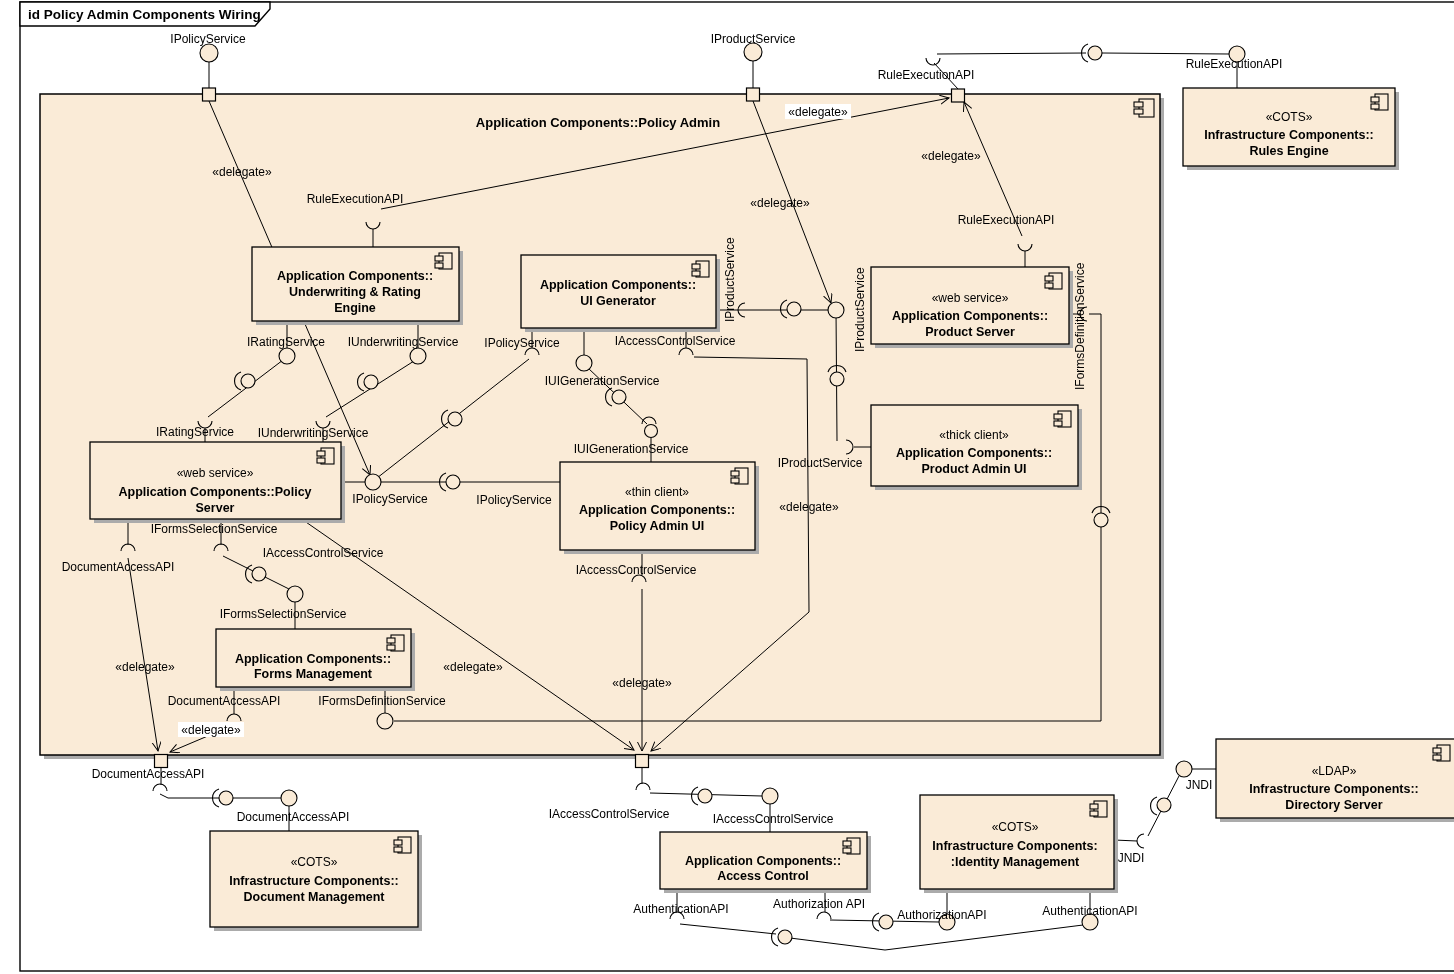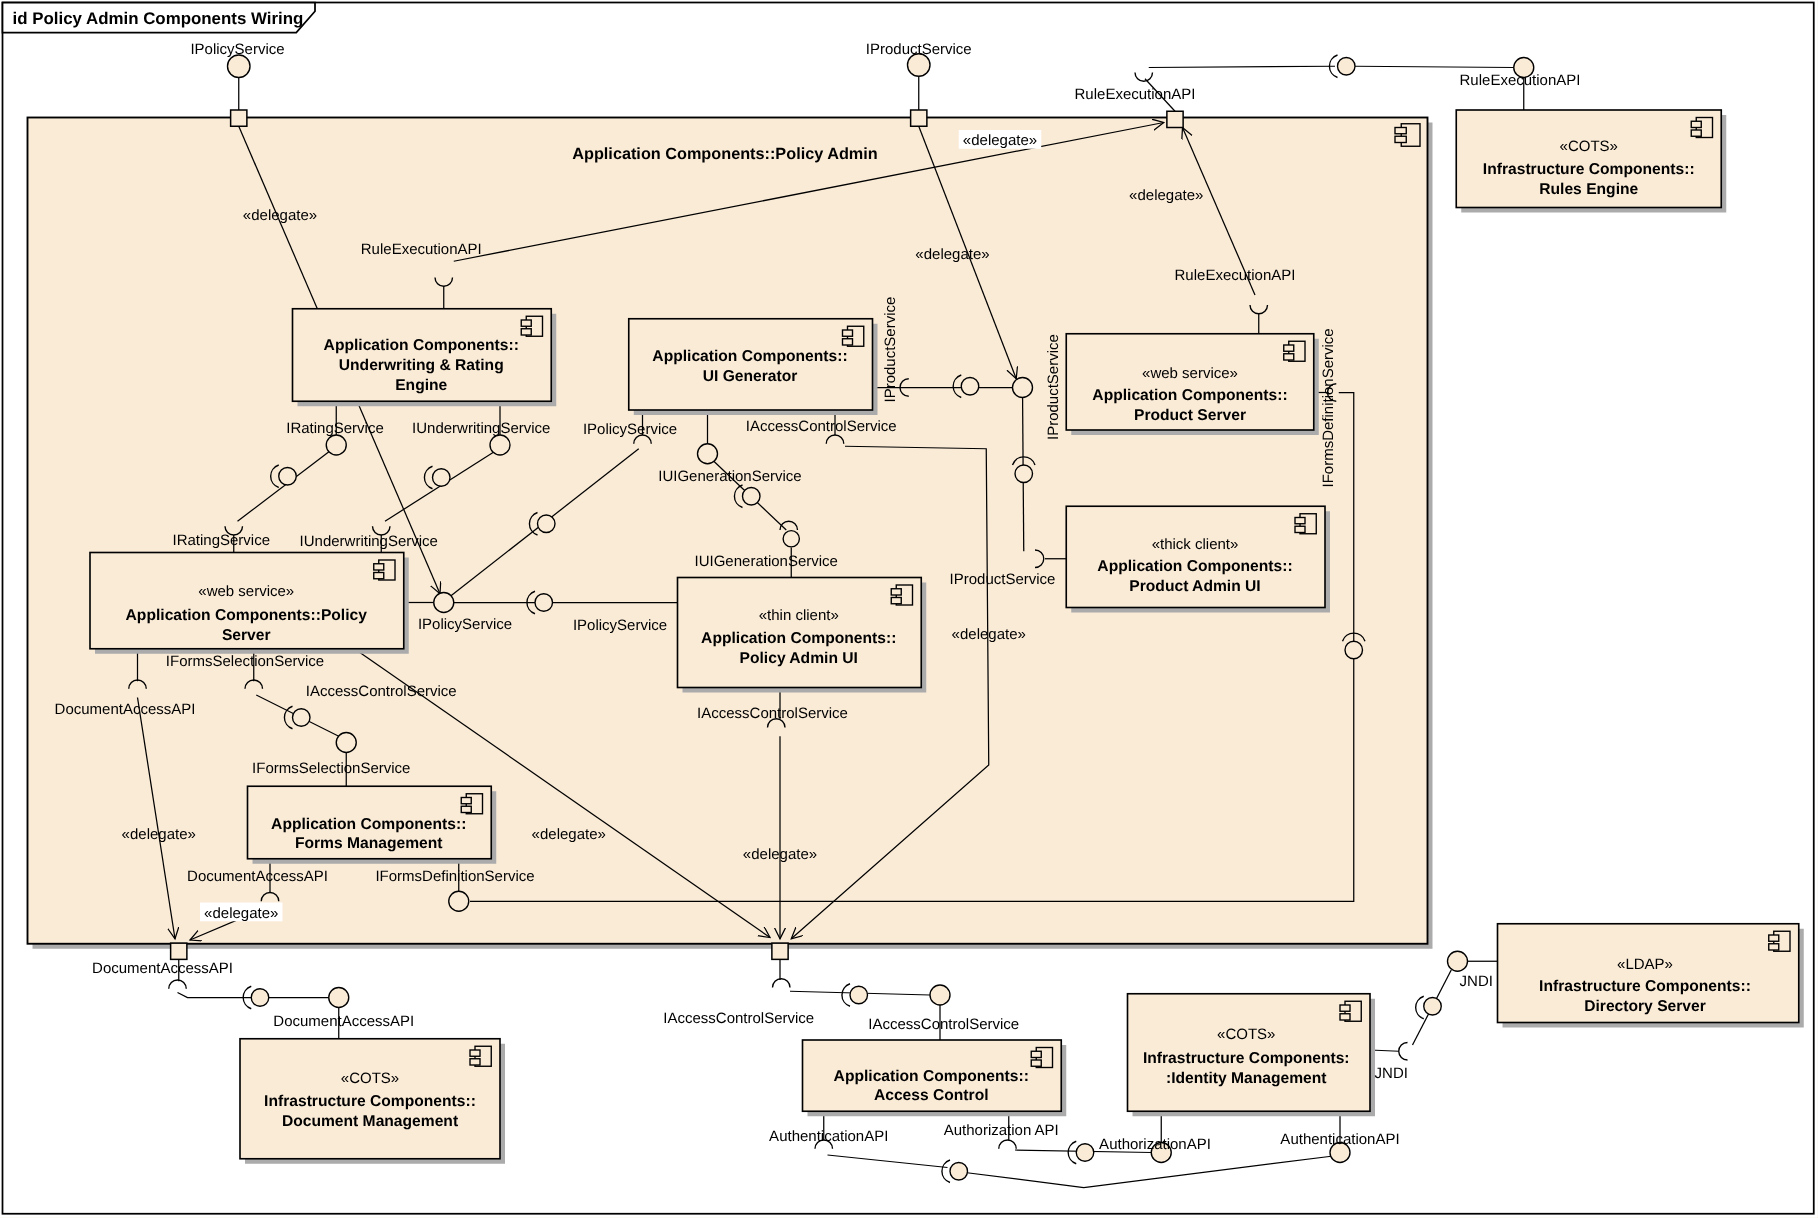--- a/index.html
+++ b/index.html
@@ -1,16 +1,16 @@
 <!DOCTYPE html>
 <html><head>
 <meta charset="utf-8">
 <style>
   html,body{margin:0;padding:0;background:#fff;}
-  .canvas{position:relative;width:1248px;height:974px;font-family:"Liberation Sans",sans-serif;}
+  .canvas{position:relative;width:1248px;height:974px;font-family:"Liberation Sans",sans-serif;padding-left:18px;}
   svg{display:block;}
   .lbl{font:12px "Liberation Sans",sans-serif;fill:#000;}
   .steri{font:12px "Liberation Sans",sans-serif;fill:#000;}
   .cname{font:bold 12.5px "Liberation Sans",sans-serif;fill:#000;}
   .ftitle{font:bold 13px "Liberation Sans",sans-serif;fill:#000;}
   .dtitle{font:bold 13.5px "Liberation Sans",sans-serif;fill:#000;}
   .wire{stroke:#000;stroke-width:1;fill:none;}
   .thin{stroke:#000;stroke-width:1;fill:none;}
   .boxmain{fill:#FAEBD7;stroke:#000;stroke-width:1.3;}
   .boxshadow{fill:#ABABAB;stroke:none;}

